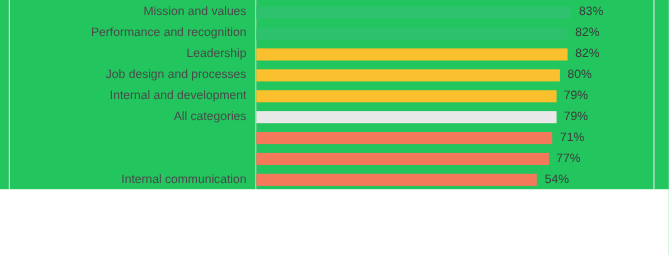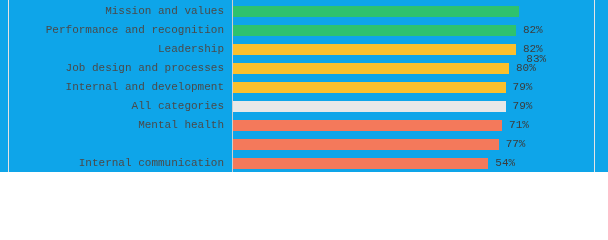--- a/index.html
+++ b/index.html
@@ -12,24 +12,23 @@
     height: 172px;
     overflow: hidden;
     font-family: "Liberation Sans", sans-serif;
     -webkit-font-smoothing: antialiased;
   }
 
   #chart-widget {
     position: relative;
     width: 608px;
     height: 172px;
-    background: #0ea5e9;
+    background: #22c55e;
     box-sizing: border-box;
     overflow: hidden;
-    font-family: Liberation Mono, monospace;
   }
 
   
   .page-rule {
     position: absolute;
     top: 0;
     bottom: 0;
     width: 1px;
     background: #e4e4e4;
   }
@@ -106,21 +105,21 @@
   <div class="page-rule left"></div>
   <div class="page-rule right"></div>
 
   <div id="axis-spine"></div>
 
   <div id="plot">
       <div class="bar-row">
         <div class="cat-label">Mission and values</div>
         <div class="bar-track">
           <div class="bar-fill" style="width: 286.35px; background: rgb(46, 194, 110);"></div>
-          <div class="value-label" style="left: 293.35px; margin-top: 48px;">83%</div>
+          <div class="value-label" style="left: 293.35px;">83%</div>
         </div>
       </div>
       <div class="bar-row">
         <div class="cat-label">Performance and recognition</div>
         <div class="bar-track">
           <div class="bar-fill" style="width: 282.9px; background: rgb(46, 194, 110);"></div>
           <div class="value-label" style="left: 289.9px;">82%</div>
         </div>
       </div>
       <div class="bar-row">
@@ -145,21 +144,20 @@
         </div>
       </div>
       <div class="bar-row">
         <div class="cat-label">All categories</div>
         <div class="bar-track">
           <div class="bar-fill" style="width: 272.55px; background: rgb(232, 232, 232);"></div>
           <div class="value-label" style="left: 279.55px;">79%</div>
         </div>
       </div>
       <div class="bar-row">
-        <div class="cat-label">Mental health</div>
         <div class="bar-track">
           <div class="bar-fill" style="width: 269.1px; background: rgb(244, 121, 91);"></div>
           <div class="value-label" style="left: 276.1px;">71%</div>
         </div>
       </div>
       <div class="bar-row">
         <div class="bar-track">
           <div class="bar-fill" style="width: 265.65px; background: rgb(244, 121, 91);"></div>
           <div class="value-label" style="left: 272.65px;">77%</div>
         </div>

